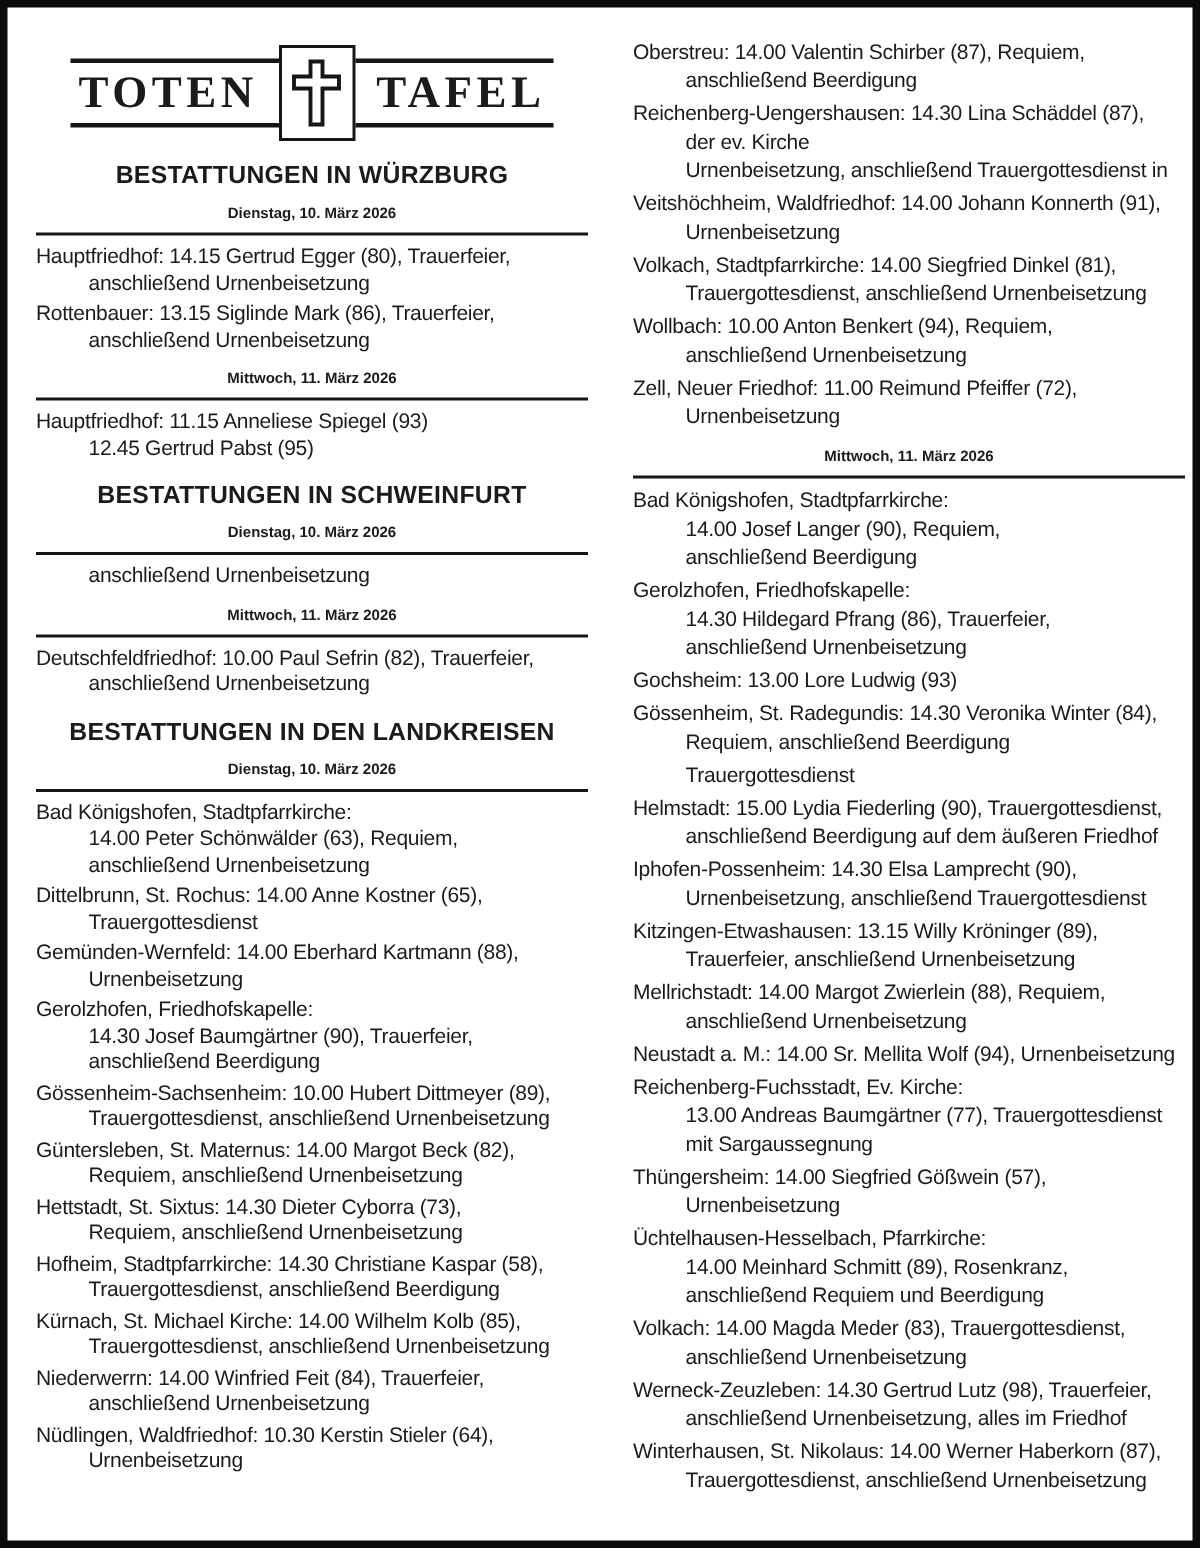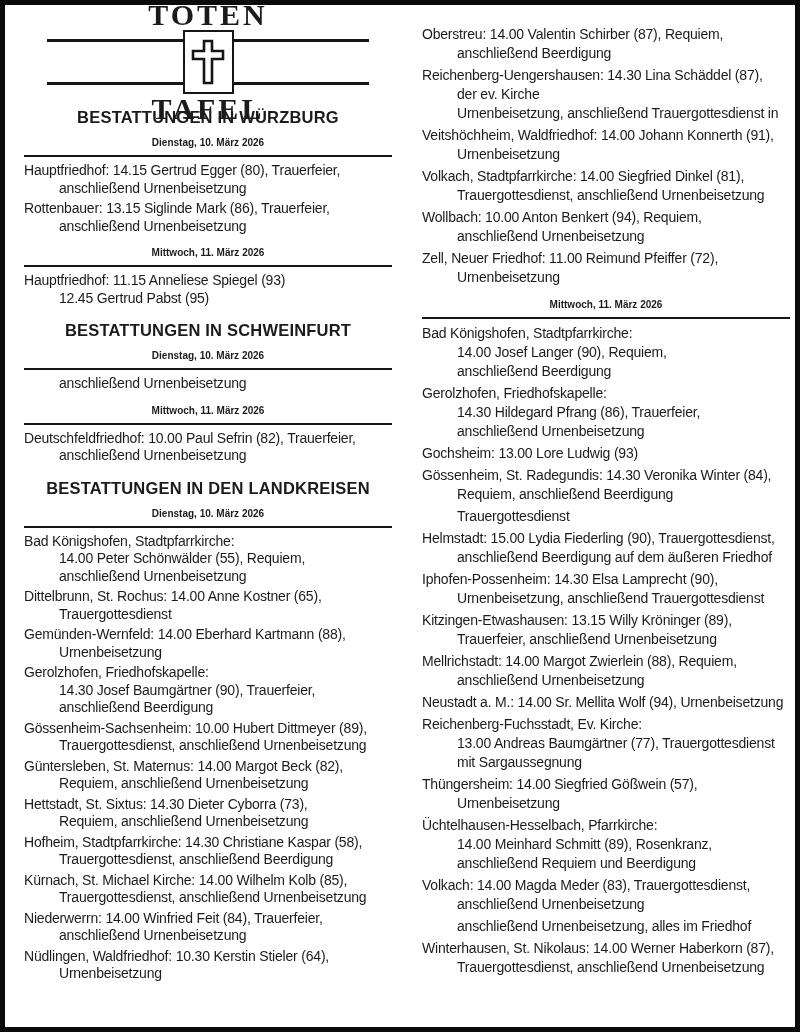--- a/index.html
+++ b/index.html
@@ -10,21 +10,21 @@
     border:5px solid #0b0b0b;
     padding:20px 6px 0 19px;
     display:flex;gap:30px;
     overflow:hidden;
     font-family:"Liberation Sans",sans-serif;
     color:#1b1b1b;
   }
   .col{width:368px;flex:0 0 368px;}
   
   .logo{position:relative;width:322px;height:64px;margin:5px auto 8px auto;
-        display:flex;align-items:center;justify-content:center;flex-direction:column;}
+        display:flex;align-items:center;justify-content:center;}
   .logo-rule{position:absolute;left:0;right:0;height:3px;background:#151515;}
   .logo-rule.top{top:9px}
   .logo-rule.bottom{bottom:9px}
   .logo-word{font-family:"Liberation Serif",serif;font-weight:700;font-size:30px;
              letter-spacing:3px;z-index:1;line-height:1;}
   .cross-box{z-index:1;background:#fff;border:2px solid #161616;width:47px;height:60px;
              margin:0 14px;display:flex;align-items:center;justify-content:center;flex:0 0 auto;}
   
   .section-title{font-weight:700;font-size:16.5px;text-align:center;
                  margin:14px 0 7px 0;letter-spacing:.2px;line-height:19px;}
@@ -81,21 +81,21 @@
       <div class="rule"></div>
       <div class="entry">
         <div class="line first"><span class="b">Deutschfeldfriedhof: 10.00</span><span class="r"> Paul Sefrin (82), Trauerfeier,</span></div>
         <div class="line cont"><span class="r">anschließend Urnenbeisetzung</span></div>
       </div>
       <div class="section-title">BESTATTUNGEN IN DEN LANDKREISEN</div>
       <div class="date">Dienstag, 10. März 2026</div>
       <div class="rule"></div>
       <div class="entry">
         <div class="line first"><span class="b">Bad Königshofen, Stadtpfarrkirche:</span></div>
-        <div class="line cont"><span class="b">14.00</span><span class="r"> Peter Schönwälder (55), Requiem,</span></div>
+        <div class="line cont"><span class="b">14.00</span><span class="r"> Peter Schönwälder (63), Requiem,</span></div>
         <div class="line cont"><span class="r">anschließend Urnenbeisetzung</span></div>
       </div>
       <div class="entry">
         <div class="line first"><span class="b">Dittelbrunn, St. Rochus: 14.00</span><span class="r"> Anne Kostner (65),</span></div>
         <div class="line cont"><span class="r">Trauergottesdienst</span></div>
       </div>
       <div class="entry">
         <div class="line first"><span class="b">Gemünden-Wernfeld: 14.00</span><span class="r"> Eberhard Kartmann (88),</span></div>
         <div class="line cont"><span class="r">Urnenbeisetzung</span></div>
       </div>
@@ -212,20 +212,21 @@
       <div class="entry">
         <div class="line first"><span class="b">Üchtelhausen-Hesselbach, Pfarrkirche:</span></div>
         <div class="line cont"><span class="b">14.00</span><span class="r"> Meinhard Schmitt (89), Rosenkranz,</span></div>
         <div class="line cont"><span class="r">anschließend Requiem und Beerdigung</span></div>
       </div>
       <div class="entry">
         <div class="line first"><span class="b">Volkach: 14.00</span><span class="r"> Magda Meder (83), Trauergottesdienst,</span></div>
         <div class="line cont"><span class="r">anschließend Urnenbeisetzung</span></div>
       </div>
       <div class="entry">
+        <div class="line first"><span class="b">Werneck-Zeuzleben: 14.30</span><span class="r"> Gertrud Lutz (98), Trauerfeier,</span></div>
         <div class="line cont"><span class="r">anschließend Urnenbeisetzung, alles im Friedhof</span></div>
       </div>
       <div class="entry">
         <div class="line first"><span class="b">Winterhausen, St. Nikolaus: 14.00</span><span class="r"> Werner Haberkorn (87),</span></div>
         <div class="line cont"><span class="r">Trauergottesdienst, anschließend Urnenbeisetzung</span></div>
       </div>
     </div>
 </div>
 
 </body></html>

